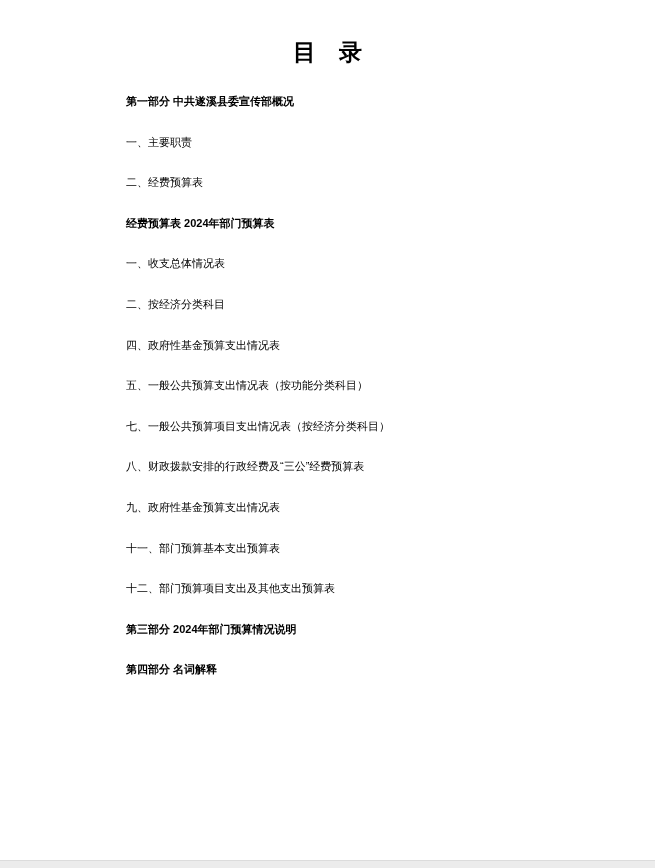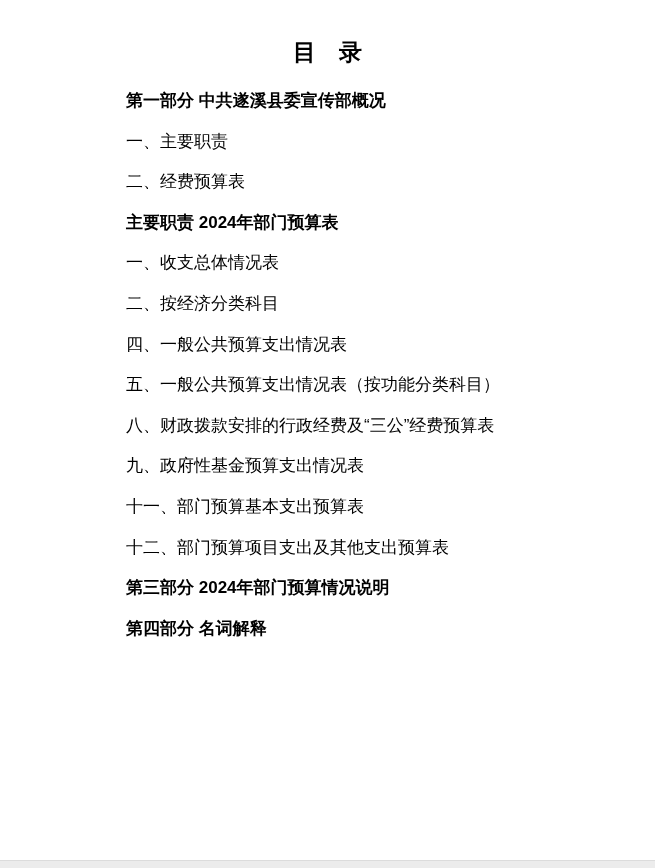--- a/index.html
+++ b/index.html
@@ -32,21 +32,21 @@
     line-height: 28px;
   }
   .toc {
     position: absolute;
     top: 81px;
     left: 126px;
     right: 18px;
   }
   .toc-line {
     line-height: 40.6px;
-    font-size: 17px;
+    font-size: 11px;
     white-space: nowrap;
     font-weight: 400;
   }
   .toc-line.heading {
     font-weight: 700;
   }
   .page-break {
     position: absolute;
     left: 0;
     right: 0;
@@ -59,25 +59,26 @@
 </head>
 <body>
 
 <div class="page">
   <h1 class="doc-title">目　录</h1>
 
   <div class="toc">
       <div class="toc-line heading">第一部分 中共遂溪县委宣传部概况</div>
       <div class="toc-line item">一、主要职责</div>
       <div class="toc-line item">二、经费预算表</div>
-      <div class="toc-line heading">主要职责 2024年部门预算表</div>
+      <div class="toc-line heading">经费预算表 2024年部门预算表</div>
       <div class="toc-line item">一、收支总体情况表</div>
       <div class="toc-line item">二、按经济分类科目</div>
-      <div class="toc-line item">四、一般公共预算支出情况表</div>
+      <div class="toc-line item">四、政府性基金预算支出情况表</div>
       <div class="toc-line item">五、一般公共预算支出情况表（按功能分类科目）</div>
+      <div class="toc-line item">七、一般公共预算项目支出情况表（按经济分类科目）</div>
       <div class="toc-line item">八、财政拨款安排的行政经费及“三公”经费预算表</div>
       <div class="toc-line item">九、政府性基金预算支出情况表</div>
       <div class="toc-line item">十一、部门预算基本支出预算表</div>
       <div class="toc-line item">十二、部门预算项目支出及其他支出预算表</div>
       <div class="toc-line heading">第三部分 2024年部门预算情况说明</div>
       <div class="toc-line heading">第四部分 名词解释</div>
     </div>
 
   <div class="page-break"></div>
 </div>

